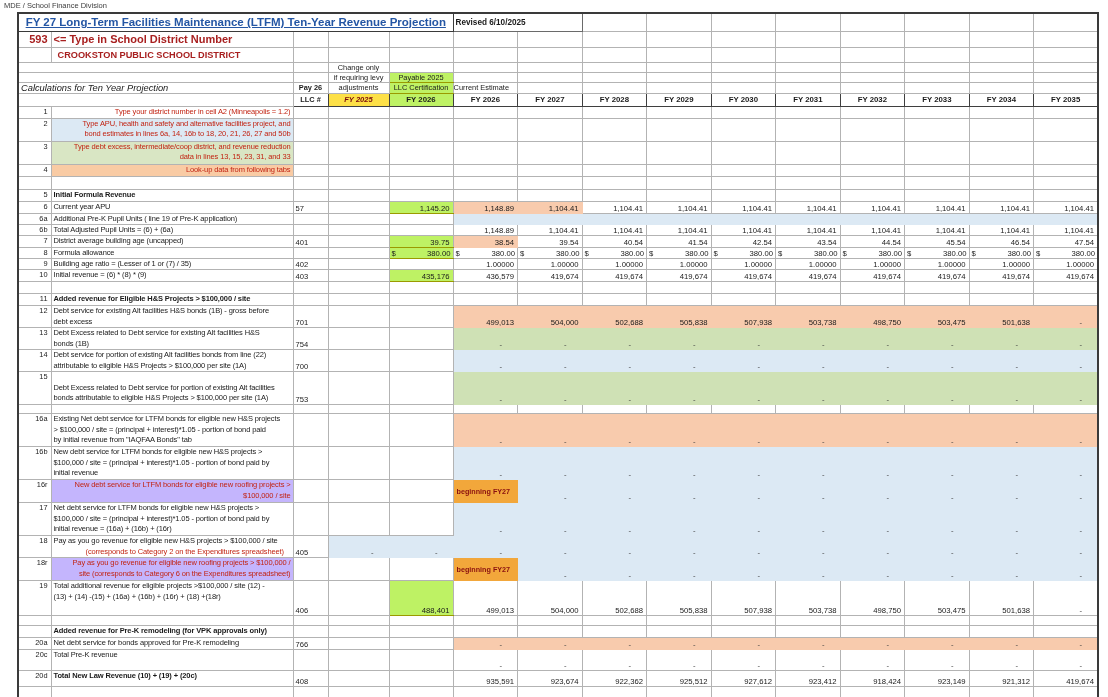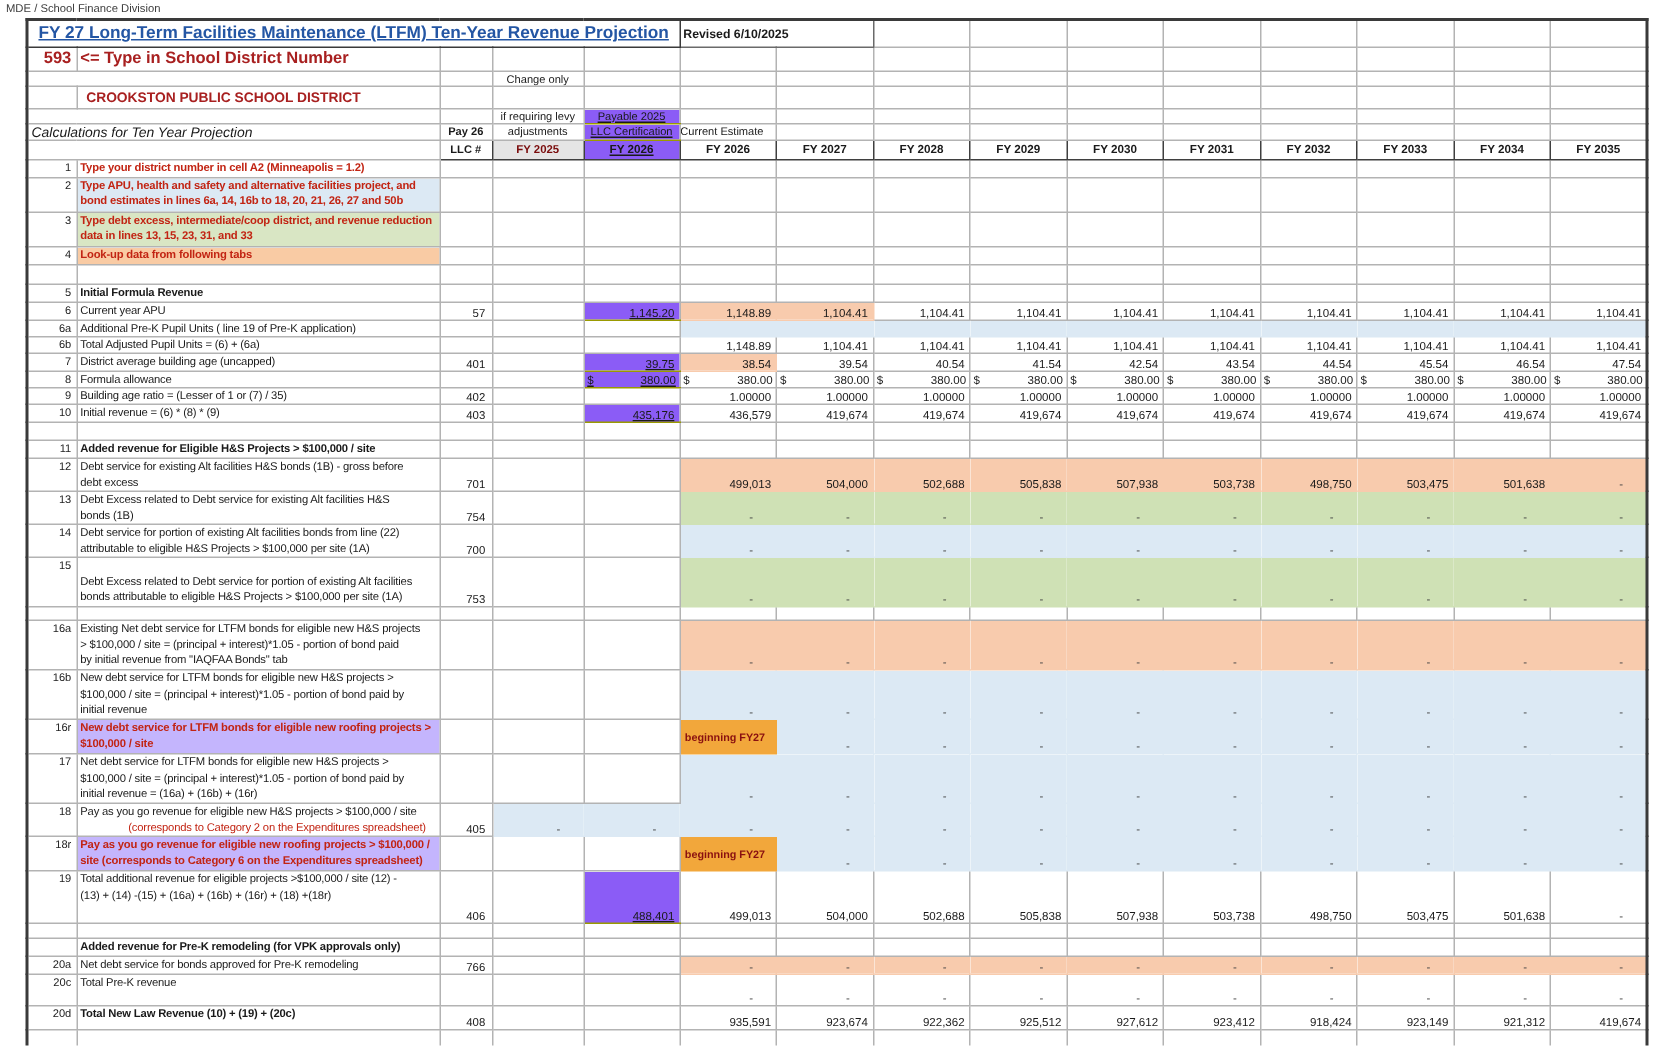--- a/index.html
+++ b/index.html
@@ -11,38 +11,38 @@
   .title-cell{border:1px solid #3a3a3a;text-align:center;vertical-align:middle;margin-top:20px;}
   .title-text{color:#2456a4;font-weight:bold;font-size:11.5px;text-decoration:underline;}
   .revised{font-weight:bold;font-size:8.2px;vertical-align:middle;border-color:#6a6a6a;}
   .r593 .numcol{color:#a82020;font-weight:bold;font-size:11px;text-align:right;vertical-align:middle;}
   .hint{color:#a82020;font-weight:bold;font-size:11px;vertical-align:middle;}
   .dname{color:#a82020;font-weight:bold;font-size:9.2px;vertical-align:middle;padding-left:6px;}
   .hsmall{font-size:7.4px;text-align:center;vertical-align:middle;padding:0;}
   .calc{font-style:italic;font-size:9.3px;vertical-align:bottom;}
   .bold{font-weight:bold;}
   .ycell{font-weight:600;font-size:7.8px;text-align:center;vertical-align:middle;border:1px solid #3f3f3f;}
-  .redcell{background:#e5e5e5;color:#7a0c0c;font-weight:600;text-align:center;vertical-align:middle;border:1px solid #3f3f3f;font-size:7.6px;}
+  .redcell{background:#fde047;color:#7a0c0c;font-weight:600;text-align:center;vertical-align:middle;border:1px solid #3f3f3f;font-size:7.6px;font-style:italic;}
   
-  .bg-yellow{background:#8b5cf6;border-color:#9a9a00 #b3b3b3;text-decoration:underline;}
+  .bg-yellow{background:#bef264;border-color:#9a9a00 #b3b3b3;}
   .bg-orange{background:#f8cbad;border-color:#f8cbad;}
   .bg-green{background:#cfe1b5;border-color:#cfe1b5;}
   .bg-blue{background:#dce9f4;border-color:#dce9f4;}
   .bg-amber{background:#f2a73b;border-color:#f2a73b;}
   .lbg-blue{background:#dce9f4;}
   .lbg-green{background:#d9e6c4;}
   .lbg-peach{background:#f9cba4;}
   .lbg-amber{background:#c4b5fd;}
   
   .numcol{text-align:right;font-size:7.4px;padding-right:3px;color:#222;}
   .desc{font-size:7.5px;letter-spacing:-0.12px;}
   .desc .ln{line-height:10.4px;height:10.4px;}
-  .red-t{color:#c22413;font-weight:bold;}
+  .red-t{color:#c22413;font-weight:normal;text-align:right;}
   .red-line{color:#c22413;padding-left:32px;}
-  .llc{text-align:right;vertical-align:bottom;font-size:7.6px;padding-right:4px;}
+  .llc{text-align:left;vertical-align:bottom;font-size:7.6px;padding-right:4px;}
   .val{text-align:right;vertical-align:bottom;font-size:7.7px;padding-right:3px;}
   .dash{text-align:right;vertical-align:bottom;padding-right:15px;font-size:7.7px;color:#444;}
   .dollar{vertical-align:bottom;}
   .dollar .dwrap{display:flex;justify-content:space-between;font-size:7.7px;}
   .note{font-size:7.2px;font-weight:bold;color:#8a1010;text-align:left;vertical-align:middle;padding-left:3px;}
   .b{background:#fff;}
 </style>
 </head>
 <body>
 
@@ -89,42 +89,42 @@
         <td class="b"></td>
         <td class="b"></td>
         <td class="b"></td>
         <td class="b"></td>
         <td class="b"></td>
         <td class="b"></td>
         <td class="b"></td>
         <td class="b"></td>
         <td class="b"></td>
     </tr>
+    <tr style="height:15px">
+      <td class="b"></td>
+      <td class="dname">CROOKSTON PUBLIC SCHOOL DISTRICT</td>
+      <td class="b"></td>
+        <td class="b"></td>
+        <td class="b"></td>
+      <td class="b"></td>
+        <td class="b"></td>
+        <td class="b"></td>
+        <td class="b"></td>
+        <td class="b"></td>
+        <td class="b"></td>
+        <td class="b"></td>
+        <td class="b"></td>
+        <td class="b"></td>
+        <td class="b"></td>
+    </tr>
     <tr style="height:9px">
       <td colspan="2" class="b"></td>
       <td class="b"></td>
       <td class="hsmall">Change only</td>
       <td class="b"></td>
-      <td class="b"></td>
-        <td class="b"></td>
-        <td class="b"></td>
-        <td class="b"></td>
-        <td class="b"></td>
-        <td class="b"></td>
-        <td class="b"></td>
-        <td class="b"></td>
-        <td class="b"></td>
-        <td class="b"></td>
-    </tr>
-    <tr style="height:15px">
-      <td class="b"></td>
-      <td class="dname">CROOKSTON PUBLIC SCHOOL DISTRICT</td>
-      <td class="b"></td>
-        <td class="b"></td>
-        <td class="b"></td>
       <td class="b"></td>
         <td class="b"></td>
         <td class="b"></td>
         <td class="b"></td>
         <td class="b"></td>
         <td class="b"></td>
         <td class="b"></td>
         <td class="b"></td>
         <td class="b"></td>
         <td class="b"></td>

